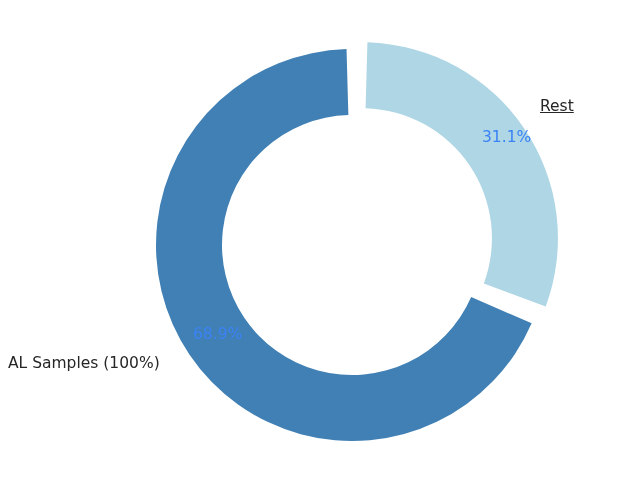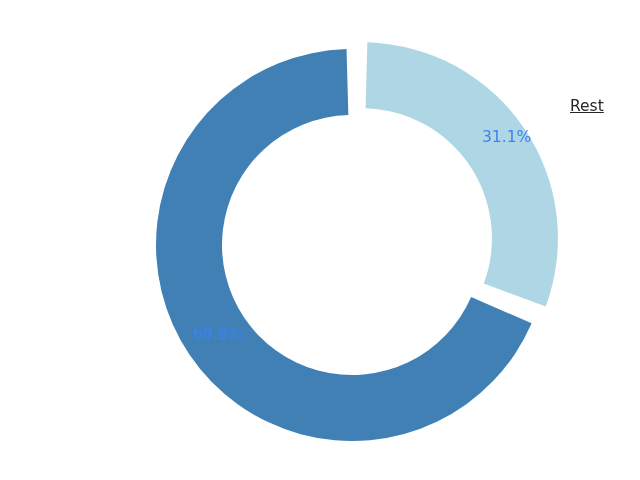--- a/index.html
+++ b/index.html
@@ -40,21 +40,21 @@
   .pct-label {
     position: absolute;
     font-family: "DejaVu Sans", sans-serif;
     font-size: 15.5px;
     color: #3b82f6;
     white-space: nowrap;
     line-height: 1;
   }
   
   #label-rest {
-    left: 570px;
+    left: 540px;
     top: 99px;
     text-decoration: underline;
   }
   
   #label-al-samples {
     left: 8px;
     top: 356px;
   }
   
   #pct-rest {
@@ -77,16 +77,17 @@
     <g id="slices-group">
         <path d="M 346.52735881018054 49.07641745209054 A 196 196 0 1 0 531.6618325053892 323.3430018623584 L 471.1634603352071 296.9621951127887 A 130 130 0 1 1 348.37018696593606 115.05068504475395 Z" fill="#4180b4" class="slice-path"></path>
         <path d="M 545.7010295335122 306.4780656702566 A 196 196 0 0 0 367.4187491126767 42.362630354864535 L 365.57592095692115 108.33689794752794 A 130 130 0 0 1 483.82437225645486 283.51550300365534 Z" fill="#aed6e5" class="slice-path"></path>
       </g>
   </svg>
 
   <span class="pct-label" id="pct-al-samples">68.9%</span>
 
   <span class="pct-label" id="pct-rest">31.1%</span>
 
+  <span class="chart-label" id="label-al-samples">AL Samples (100%)</span>
 
   <span class="chart-label" id="label-rest">Rest</span>
 
 </div>
 
 </body></html>

